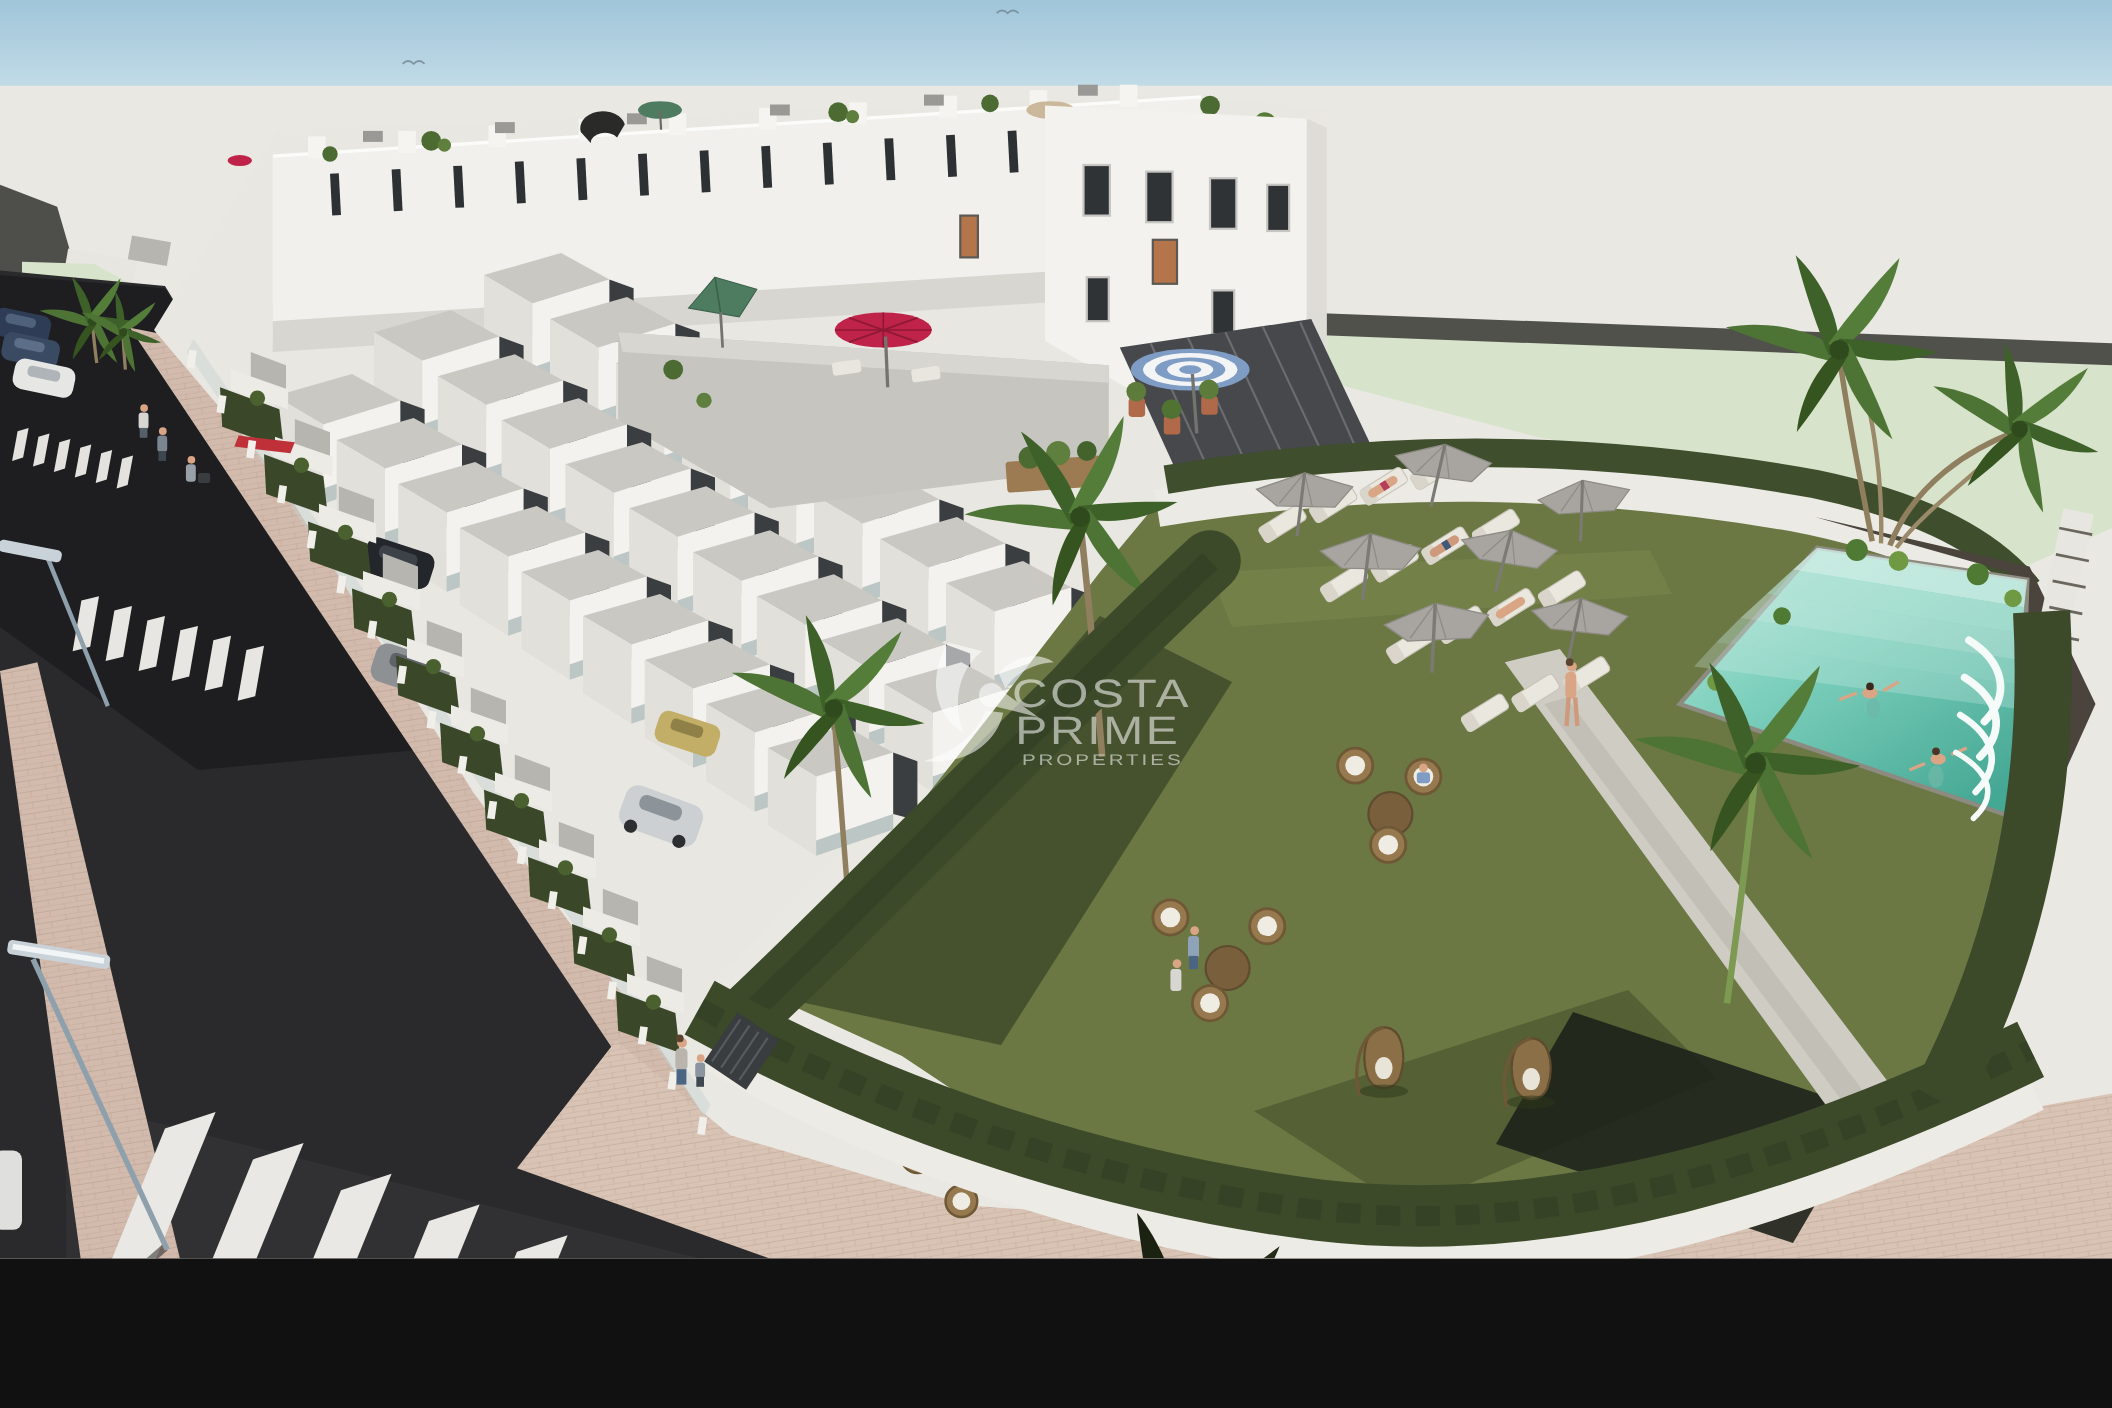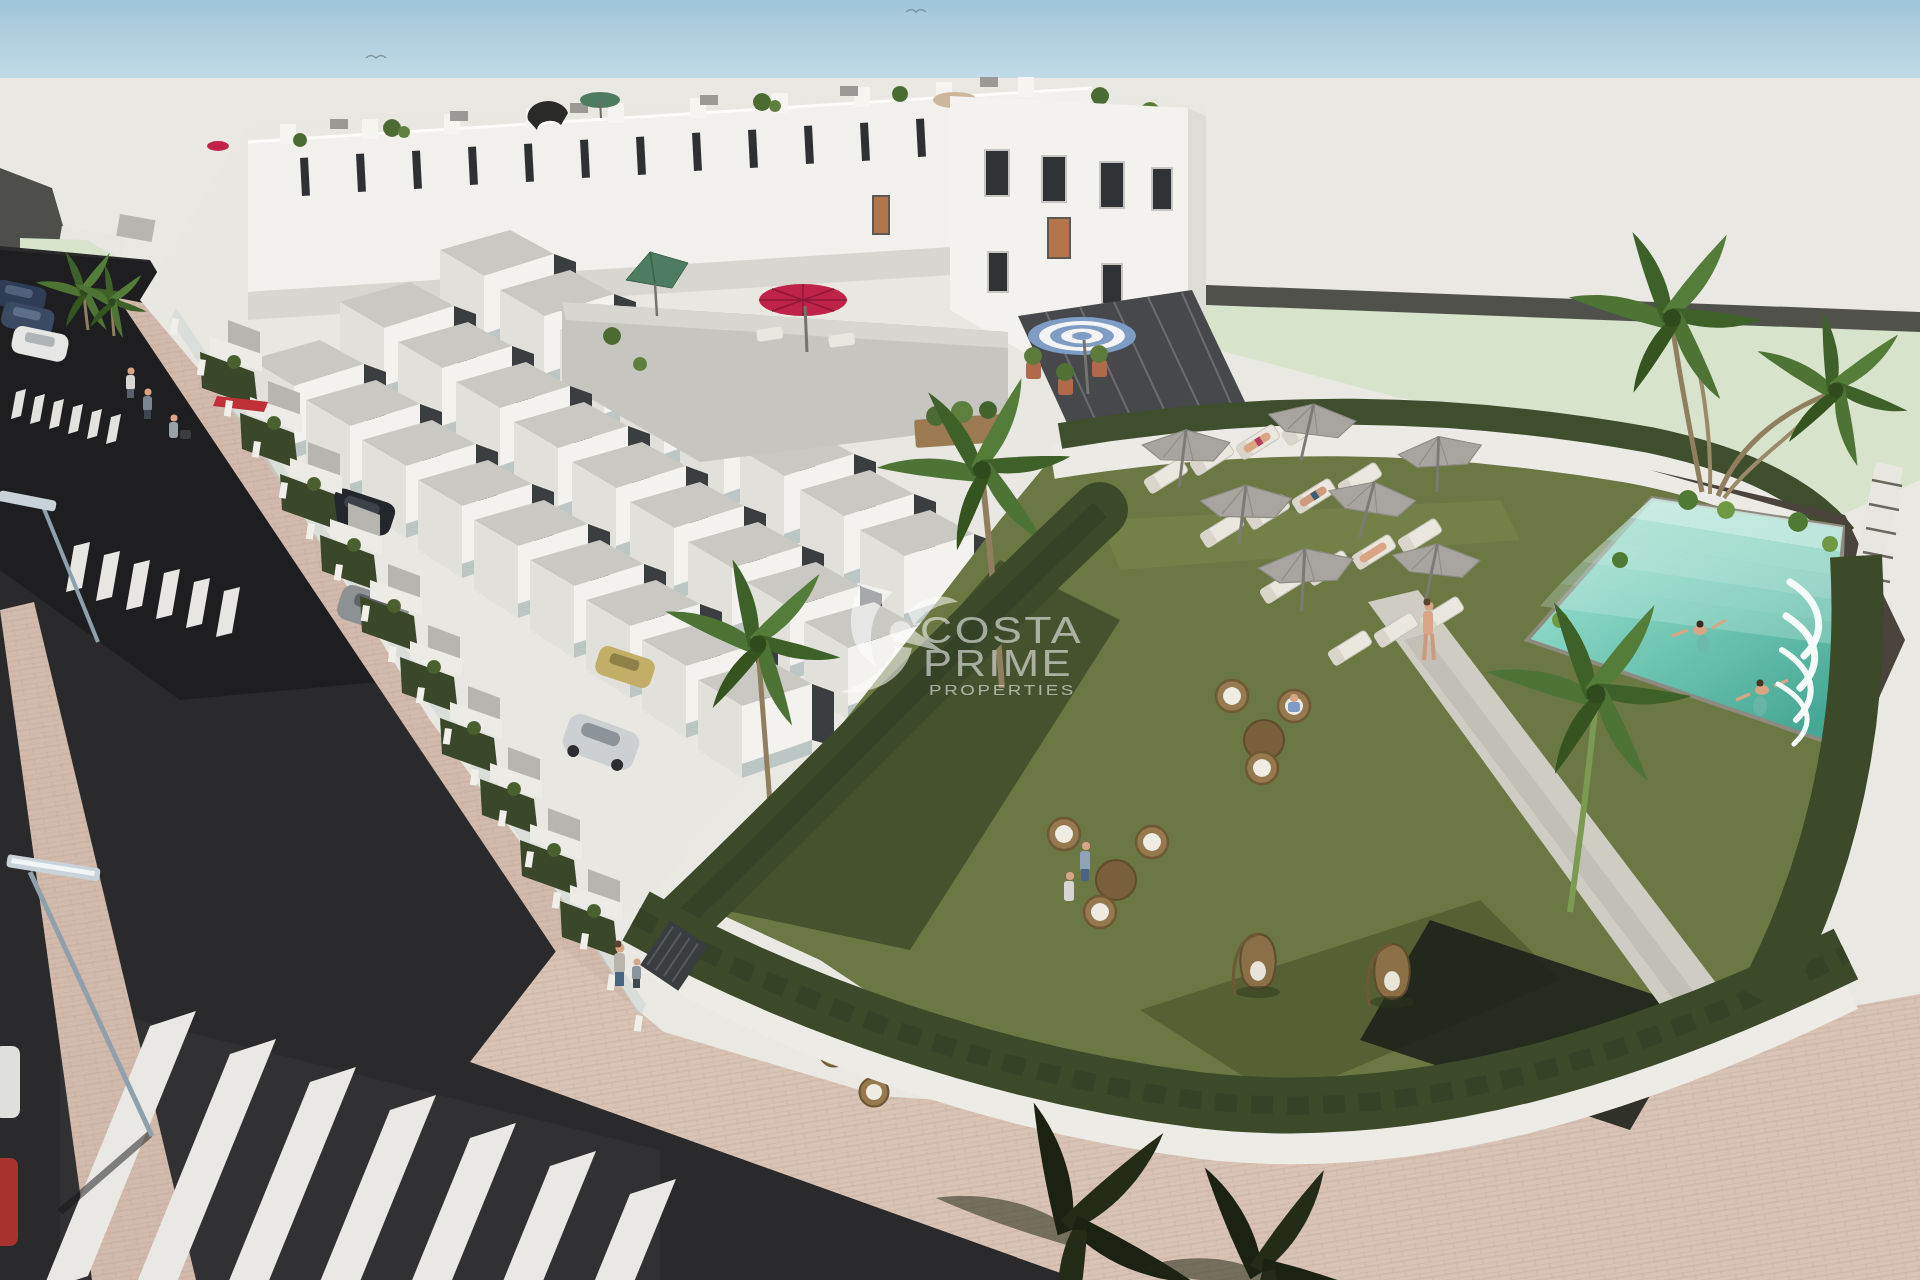--- a/index.html
+++ b/index.html
@@ -1,16 +1,16 @@
 <!DOCTYPE html>
 <html><head>
 <meta charset="utf-8">
 <style>
   html,body{margin:0;padding:0;background:#111;}
-  .stage{position:relative;width:1920px;height:1280px;overflow:hidden;background:#eae8e3;
+  .stage{position:relative;width:1920px;height:1144px;overflow:hidden;background:#eae8e3;
          font-family:"Liberation Sans",sans-serif;}
   .stage svg{display:block;width:1920px;height:1280px;}
   text{font-family:"Liberation Sans",sans-serif;}
 </style>
 </head>
 <body>
 
 <div class="stage">
 <svg viewBox="0 0 1920 1280">
   <defs>

